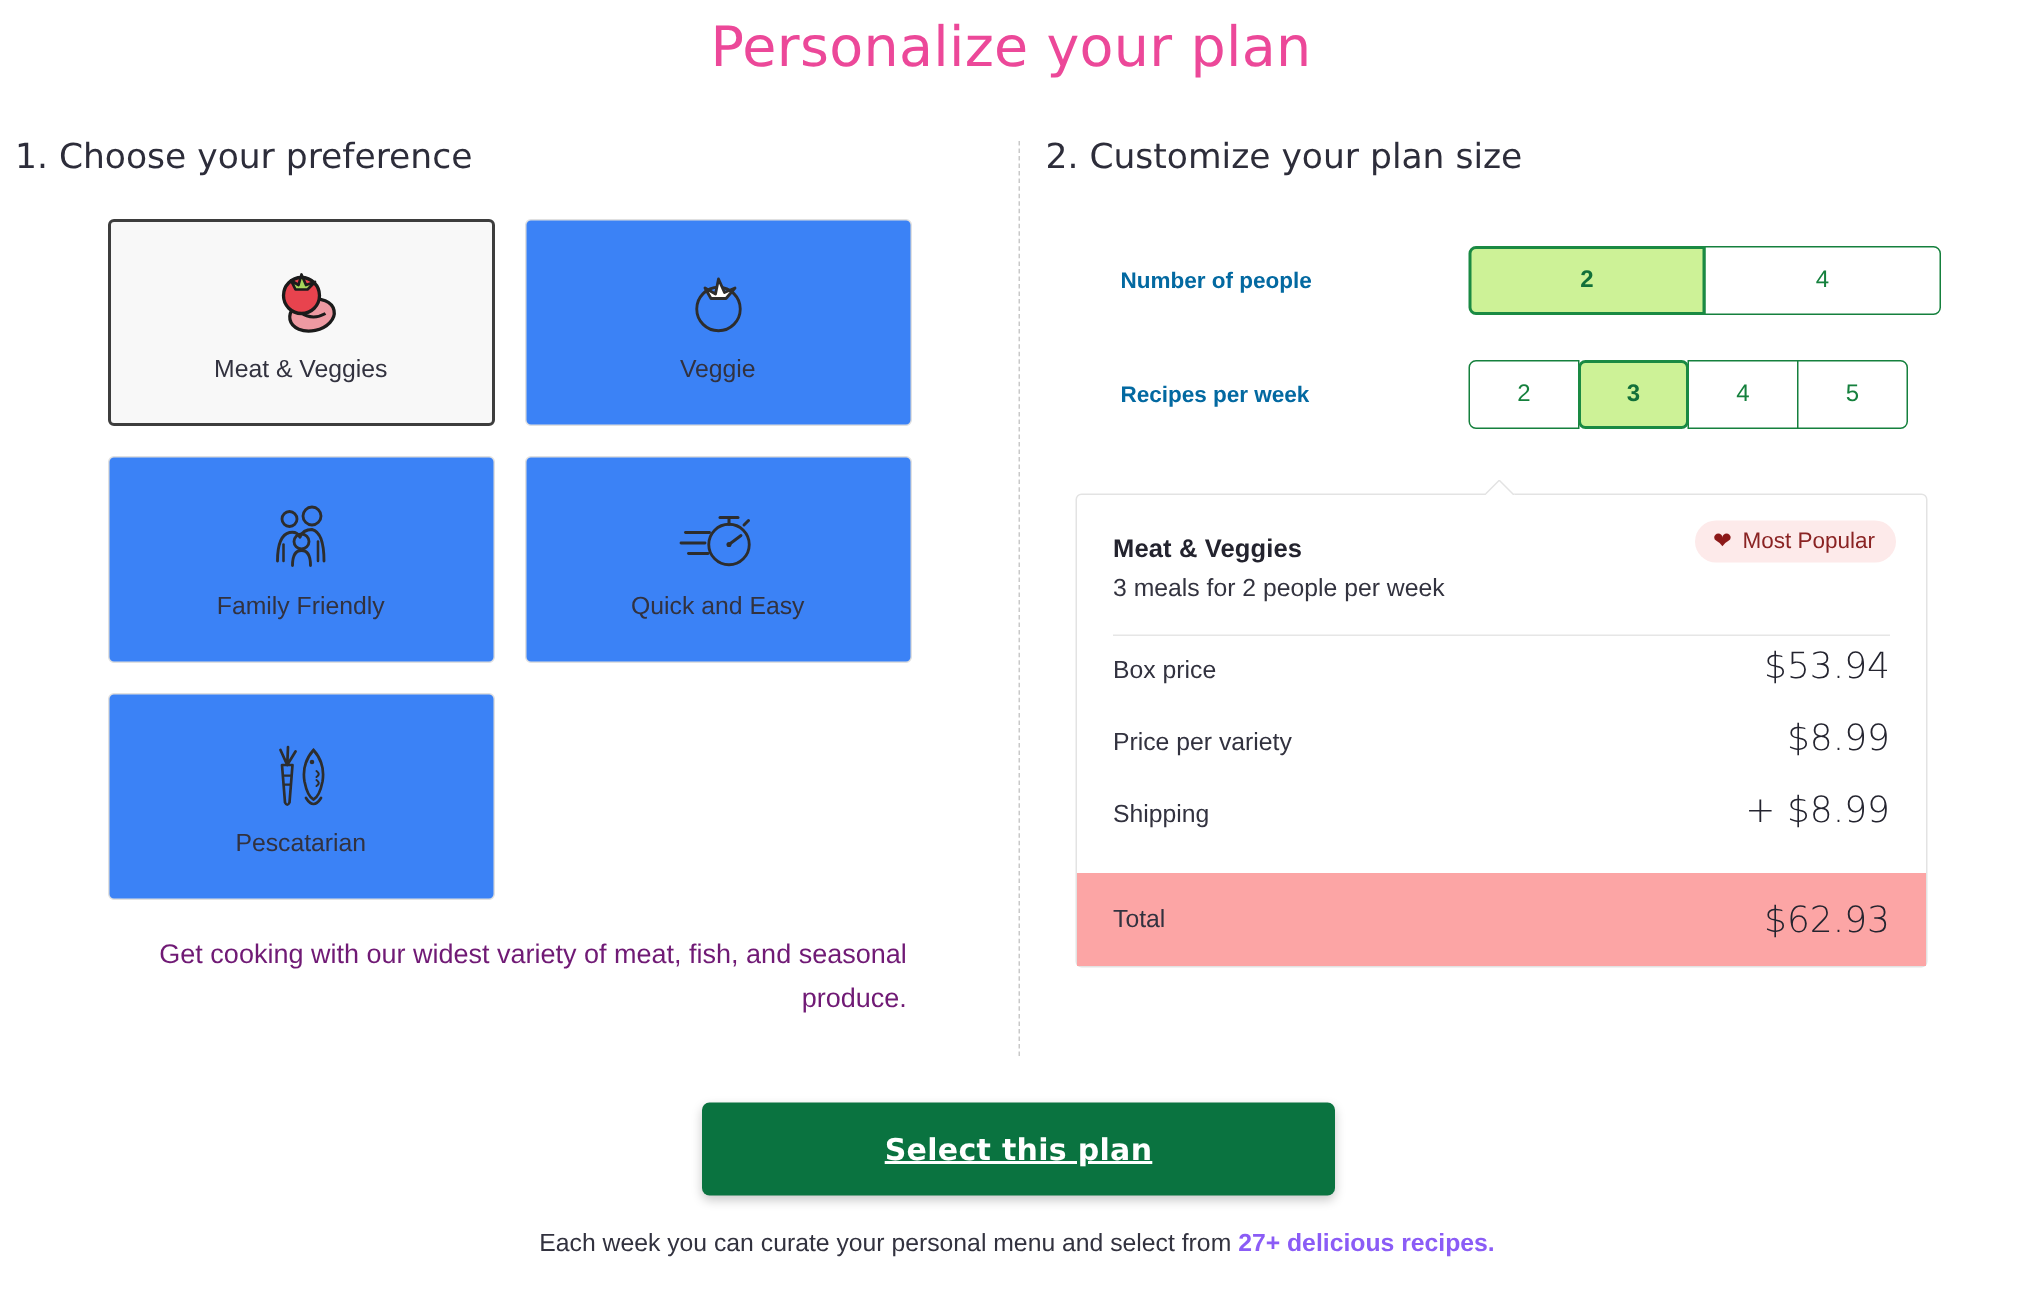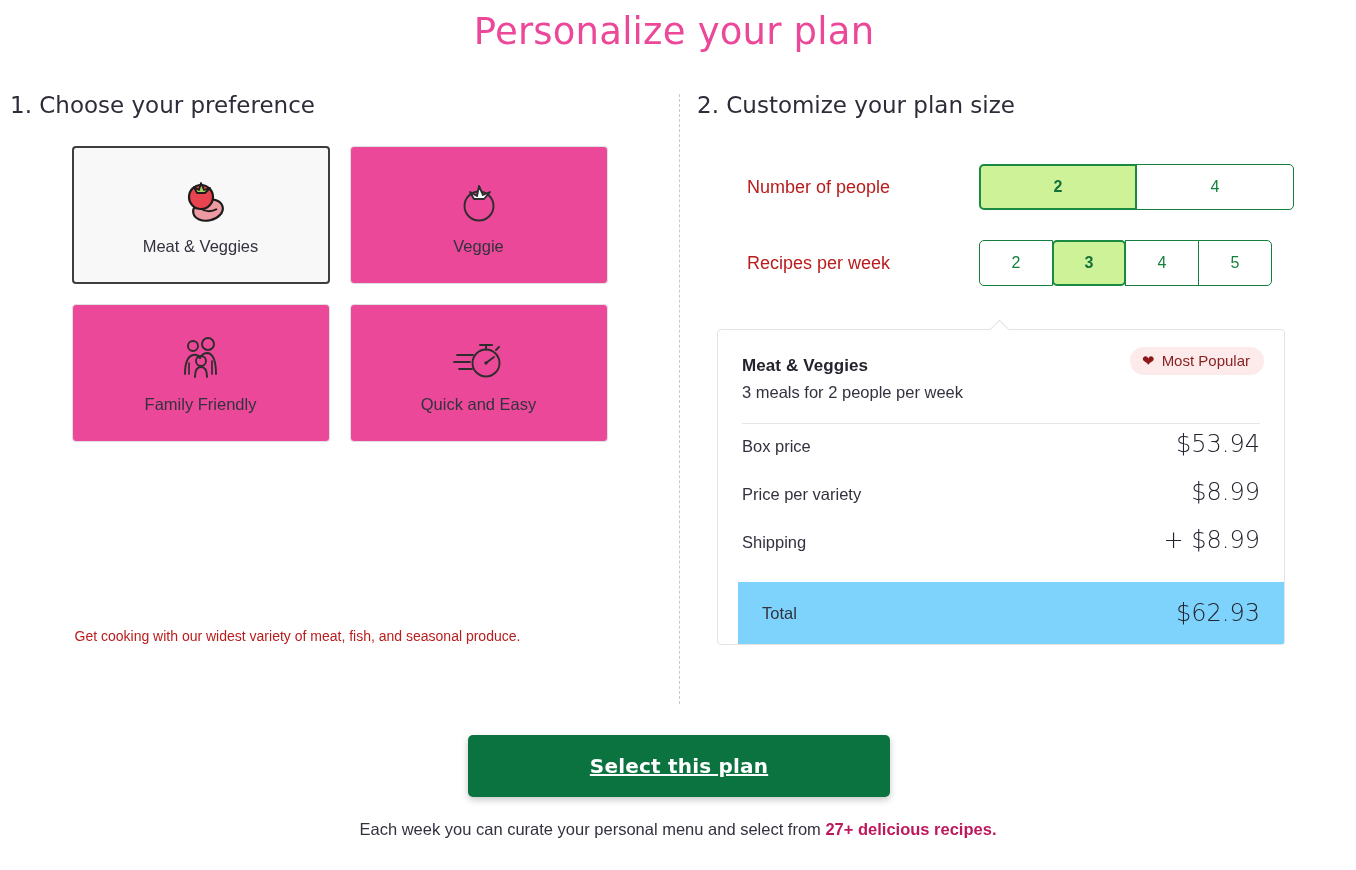--- a/index.html
+++ b/index.html
@@ -75,21 +75,21 @@
     display: grid;
     grid-template-columns: 258px 258px;
     grid-template-rows: 138px 138px 138px;
     column-gap: 20px;
     row-gap: 20px;
   }
 
   .pref-card {
     border: 1px solid #e0e0e0;
     border-radius: 4px;
-    background: #ec4899;
+    background: #3b82f6;
     display: flex;
     flex-direction: column;
     align-items: center;
     justify-content: center;
     cursor: pointer;
   }
   .pref-card.selected {
     border: 2px solid #3d3d3d;
     background: #f8f8f8;
   }
@@ -102,47 +102,48 @@
   }
   .pref-label {
     font-size: 16.5px;
     color: #32323f;
     font-weight: 400;
   }
 
   .pref-desc {
     margin: 22px auto 0 auto;
     width: 530px;
-    text-align: left;
-    font-size: 14px;
+    text-align: right;
+    font-size: 18px;
     line-height: 29px;
-    color: #b91c1c;
+    color: #701a75;
   }
 
   
   .right-col {
     position: absolute;
     left: 679px;
     top: 0px;
     width: 677px;
   }
   .right-col .col-head { margin-left: 18px; }
 
   .size-row {
     position: absolute;
     display: flex;
     align-items: center;
   }
   .size-row-people { top: 72px; left: 68px; }
   .size-row-recipes { top: 148px; left: 68px; }
 
   .size-label {
-    font-size: 18px;
-    color: #b91c1c;
+    font-size: 15px;
+    color: #0369a1;
     width: 232px;
+    font-weight: bold;
   }
 
   .seg-group {
     display: flex;
     align-items: stretch;
   }
   .seg {
     border: 1px solid #15803d;
     background: #ffffff;
     color: #15803d;
@@ -254,27 +255,26 @@
   .price-label { font-size: 16.5px; color: #32323f; }
   .price-value {
     font-size: 24px;
     color: #24242f;
     font-weight: 300;
     font-family: "DejaVu Sans", sans-serif;
   }
 
   .total-row {
     margin-top: 8px;
-    background: #7dd3fc;
+    background: #fca5a5;
     display: flex;
     justify-content: space-between;
     align-items: center;
     height: 62px;
     padding: 0 24px;
-    margin-left: 20px;
   }
   .total-label { font-size: 16.5px; color: #32323f; }
   .total-value {
     font-size: 24px;
     color: #24242f;
     font-weight: 300;
     font-family: "DejaVu Sans", sans-serif;
   }
 
   
@@ -299,21 +299,21 @@
 
   .footnote {
     position: absolute;
     top: 820px;
     left: 0;
     width: 1356px;
     text-align: center;
     font-size: 16.5px;
     color: #32323f;
   }
-  .footnote b { font-weight: bold; color: #be185d; }
+  .footnote b { font-weight: bold; color: #8b5cf6; }
 
   svg { display: block; }
 </style>
 </head>
 <body>
 
 <div class="page">
 
   <div class="page-title">Personalize your plan</div>
 
@@ -375,20 +375,36 @@
               <line x1="35" y1="27" x2="43" y2="21" stroke="#2d2d2d" stroke-width="1.9" stroke-linecap="round"></line>
               <circle cx="35" cy="27" r="1.7" fill="#2d2d2d"></circle>
               <line x1="6" y1="19" x2="22" y2="19" stroke="#2d2d2d" stroke-width="1.9" stroke-linecap="round"></line>
               <line x1="3" y1="26" x2="19" y2="26" stroke="#2d2d2d" stroke-width="1.9" stroke-linecap="round"></line>
               <line x1="8" y1="33" x2="21" y2="33" stroke="#2d2d2d" stroke-width="1.9" stroke-linecap="round"></line>
             </svg>
           </div>
           <div class="pref-label">Quick and Easy</div>
         </div>
 
+        <div class="pref-card">
+          <div class="pref-icon">
+            <svg width="52" height="50" viewBox="0 0 52 50">
+              <path d="M13 17 L20 17 L18 42 Q16.5 45 15 42 Z" fill="none" stroke="#2d2d2d" stroke-width="1.8" stroke-linejoin="round"></path>
+              <path d="M16.5 17 L12 7 M16.5 17 L17 5 M16.5 17 L22 8" fill="none" stroke="#2d2d2d" stroke-width="1.8" stroke-linecap="round"></path>
+              <line x1="14.5" y1="24" x2="18.8" y2="24" stroke="#2d2d2d" stroke-width="1.5" stroke-linecap="round"></line>
+              <line x1="15" y1="30" x2="18.3" y2="30" stroke="#2d2d2d" stroke-width="1.5" stroke-linecap="round"></line>
+              <path d="M34 7 Q42 16 40 28 Q38 38 34 40 Q30 38 28 28 Q26 16 34 7 Z" fill="none" stroke="#2d2d2d" stroke-width="1.8"></path>
+              <path d="M29 39 Q34 47 39 39" fill="none" stroke="#2d2d2d" stroke-width="1.8" stroke-linecap="round"></path>
+              <circle cx="33" cy="15" r="1.5" fill="#2d2d2d"></circle>
+              <path d="M36 21 Q39 23 36 25" fill="none" stroke="#2d2d2d" stroke-width="1.4" stroke-linecap="round"></path>
+              <path d="M36 27 Q39 29 36 31" fill="none" stroke="#2d2d2d" stroke-width="1.4" stroke-linecap="round"></path>
+            </svg>
+          </div>
+          <div class="pref-label">Pescatarian</div>
+        </div>
 
       </div>
 
       <div class="pref-desc">Get cooking with our widest variety of meat, fish, and seasonal produce.</div>
     </div>
 
     <div class="right-col">
       <div class="col-head">2. Customize your plan size</div>
 
       <div class="size-row size-row-people">

